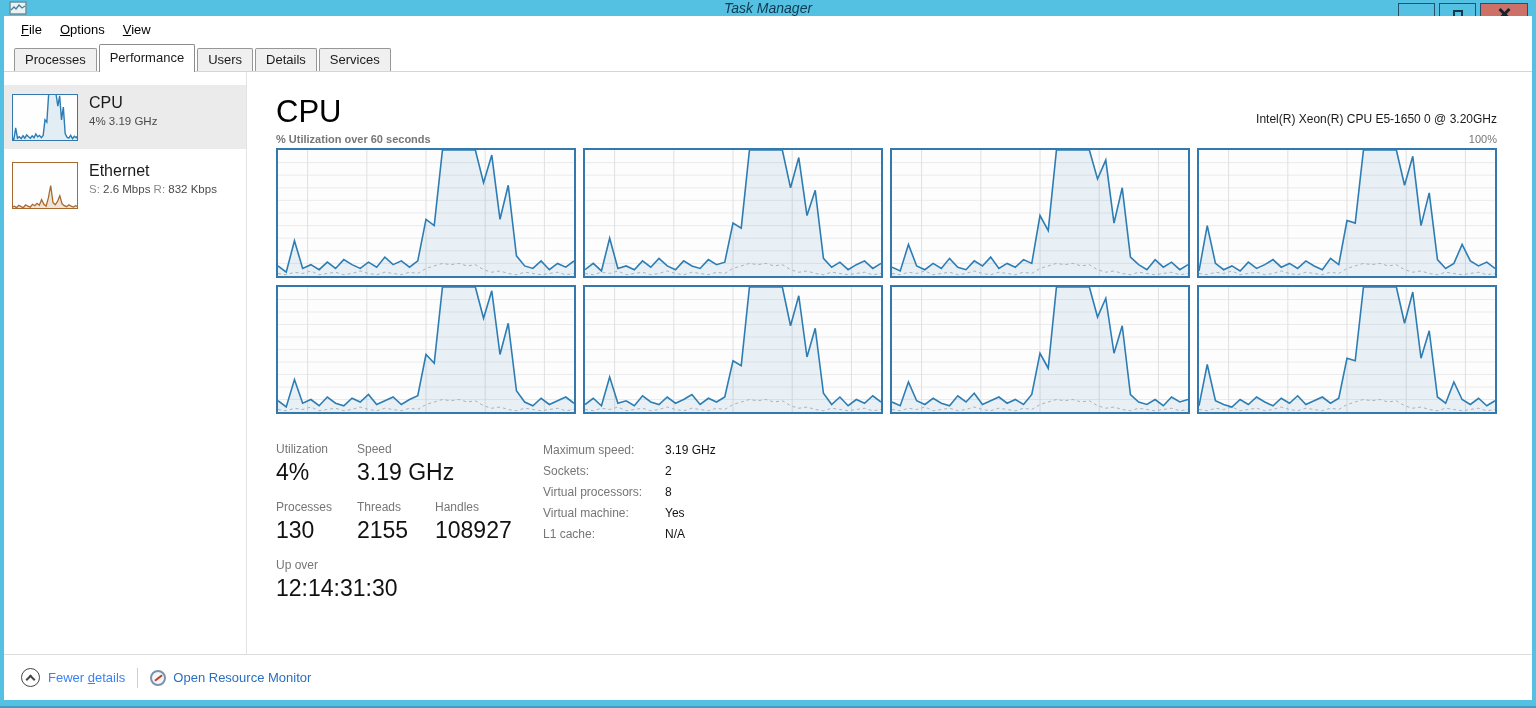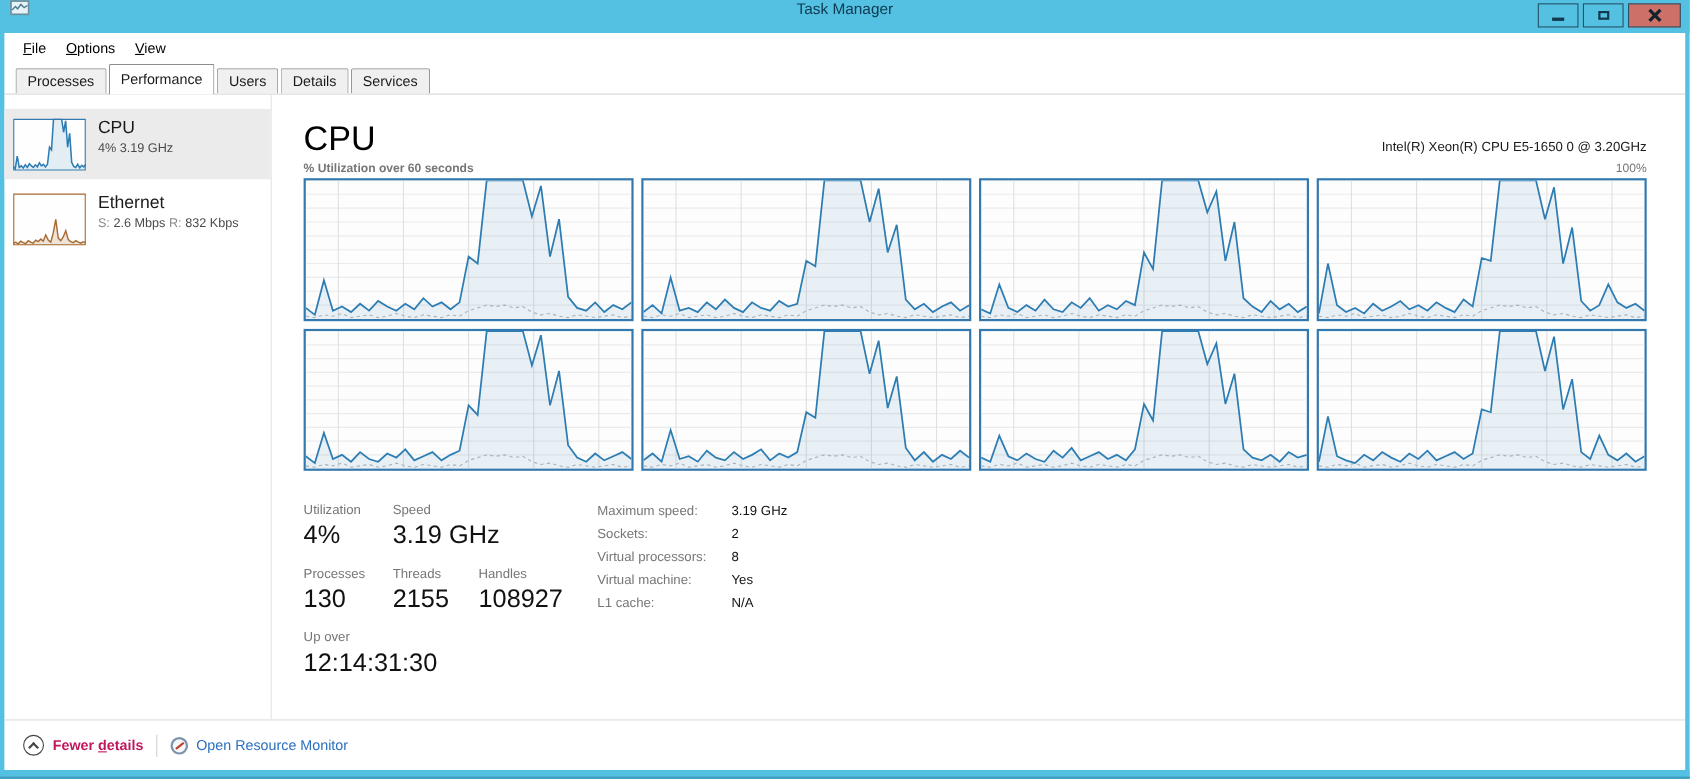--- a/index.html
+++ b/index.html
@@ -7,22 +7,22 @@
   body {
     font-family: "Liberation Sans", sans-serif;
     background:#55c1e2;
     position:relative;
     overflow:hidden;
     color:#1a1a1a;
   }
   .window { position:absolute; inset:0; display:flex; flex-direction:column; }
   
   .titlebar {
-    height:30px; background:#55c1e2; position:relative;
-    display:flex; align-items:flex-start; flex:0 0 auto;
+    height:16px; background:#55c1e2; position:relative;
+    display:flex; align-items:center; flex:0 0 auto;font-style:italic;
   }
   .app-icon { margin-left:9px; width:18px; height:15px; }
   .title-text {
     position:absolute; left:0; right:0; text-align:center;
     font-size:14px; color:#0e3a52; pointer-events:none;
   }
   .win-controls { position:absolute; right:8px; top:3px; display:flex; gap:4px; }
   .win-btn {
     width:37px; height:22px; border:1px solid #255268; background:transparent;
     display:flex; align-items:center; justify-content:center; position:relative;
@@ -106,21 +106,21 @@
   }
   .fewer-btn { display:flex; align-items:center; cursor:default; }
   .chev-circle {
     width:19px; height:19px; border-radius:50%; border:1px solid #454545;
     display:flex; align-items:center; justify-content:center; margin-right:8px; background:#fff;
   }
   .chev-up {
     width:7px; height:7px; border-left:2px solid #454545; border-top:2px solid #454545;
     transform:rotate(45deg); margin-top:3px;
   }
-  .fewer-label { font-size:13px; color:#be185d;font-weight:bold; }
+  .fewer-label { font-size:13px; color:#3b82f6; }
   .footer-sep { width:1px; height:20px; background:#d0d0d0; margin:0 12px; }
   .resmon-link { display:flex; align-items:center; cursor:pointer; }
   .gauge-icon {
     width:16px; height:16px; border-radius:50%; border:2px solid #7d92ab; background:#f4f6f8;
     position:relative; margin-right:7px;
   }
   .gauge-icon::after {
     content:""; position:absolute; left:2px; top:5px; width:9px; height:2px;
     background:#c23b2e; transform:rotate(-38deg);
   }

